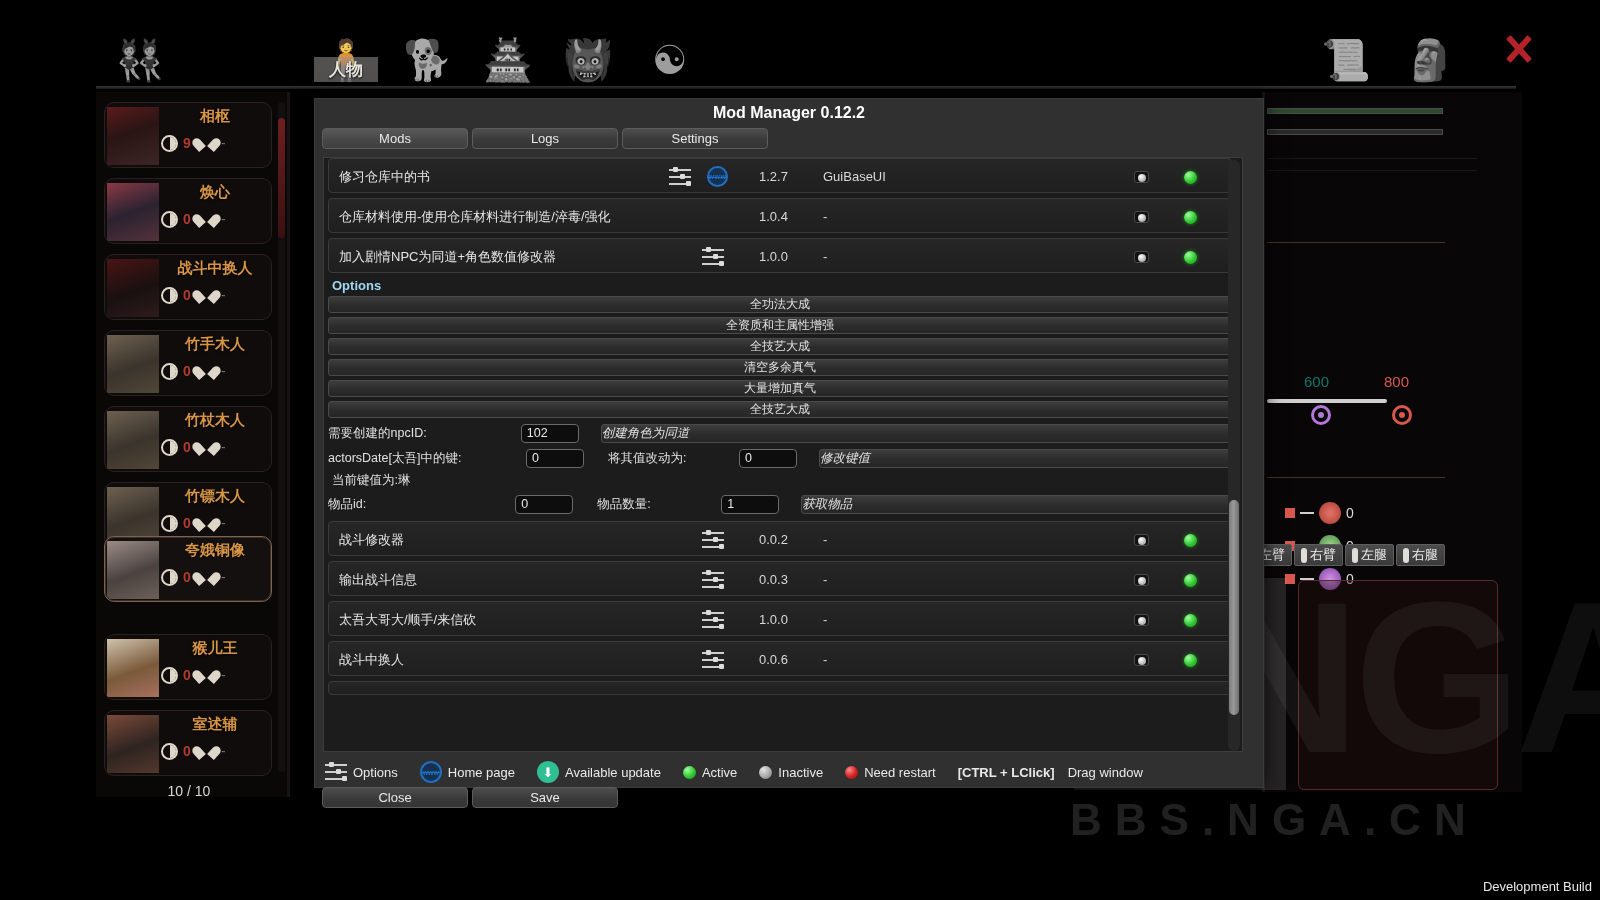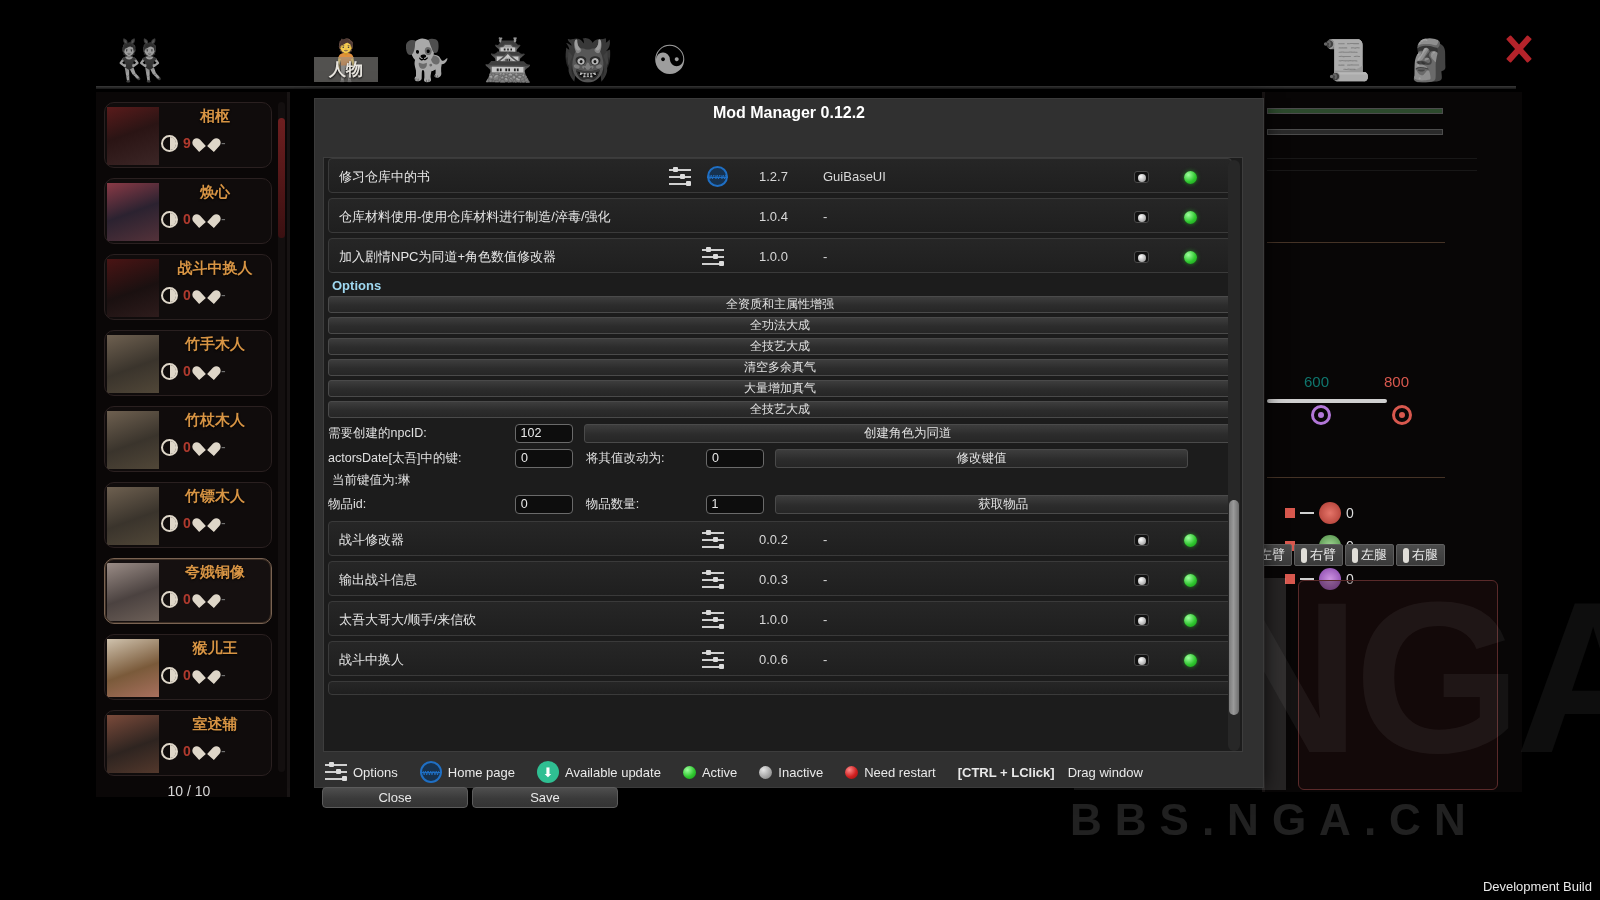--- a/index.html
+++ b/index.html
@@ -261,33 +261,33 @@
     margin: 1px 0 3px 8px; font-size: 13px; font-weight: bold; color: #9fd8f0;
   }
   .opt-btn {
     position: relative; margin: 0 4px 4px 4px; height: 17px; line-height: 15px;
     text-align: center; font-size: 12px; color: #e2e2e2;
     background: linear-gradient(to bottom, #3d3d3d, #2c2c2c 55%, #262626);
     border: 1px solid #4a4a4a; border-radius: 3px; cursor: pointer;
   }
   .field-row {
     position: relative; margin: 0 4px 3px 4px; height: 22px;
-    display: flex; align-items: center; gap: 5px;
+    display: flex; align-items: center; gap: 16px;
   }
   .f-label { font-size: 12.5px; color: #e0e0e0; white-space: nowrap; }
   .f-input {
     height: 19px; background: #0d0d0d; border: 1px solid #6a6a6a; border-radius: 4px;
     color: #e9e9e9; font-size: 12.5px; padding: 0 5px;
     font-family: "Liberation Sans", sans-serif;
   }
   .f-action {
-    height: 19px; line-height: 17px; text-align: center;
+    height: 19px; line-height: 17px; text-align: left;
     font-size: 12.5px; color: #e2e2e2;
     background: linear-gradient(to bottom, #3d3d3d, #2c2c2c 55%, #262626);
-    border: 1px solid #4a4a4a; border-radius: 3px; cursor: pointer;
+    border: 1px solid #4a4a4a; border-radius: 3px; cursor: pointer; font-style: italic;
   }
   .note-row { margin: 1px 0 4px 8px; font-size: 12.5px; color: #e0e0e0; }
 
   .mods-scrollbar {
     position: absolute; right: 2px; top: 2px; width: 12px; height: 591px;
     background: #272727; border-radius: 6px;
   }
   .mods-thumb {
     position: absolute; left: 1px; top: 340px; width: 10px; height: 215px;
     background: linear-gradient(to right, #7a7a7a, #9a9a9a 45%, #6e6e6e);
@@ -431,21 +431,21 @@
     <div class="char-card" style="top:390px;background-image:linear-gradient(160deg,#6e6050,#3a342c 55%,#514738);background-size:52px 58px;background-repeat:no-repeat;background-position:2px 4px">
       <div class="char-name">竹镖木人</div>
       <div class="char-stats">
         <span class="stat-ico"></span>
         <span class="stat-num">0</span>
         <span class="heart-ico"></span>
         <span class="stat-dash">-</span>
       </div>
     </div>
 
-    <div class="char-card sel" style="top:466px;background-image:linear-gradient(160deg,#9a8c86,#4b4240 55%,#6d6058);background-size:52px 58px;background-repeat:no-repeat;background-position:2px 4px">
+    <div class="char-card sel" style="top:444px;background-image:linear-gradient(160deg,#9a8c86,#4b4240 55%,#6d6058);background-size:52px 58px;background-repeat:no-repeat;background-position:2px 4px">
       <div class="char-name">夸娥铜像</div>
       <div class="char-stats">
         <span class="stat-ico"></span>
         <span class="stat-num">0</span>
         <span class="heart-ico"></span>
         <span class="stat-dash">-</span>
       </div>
     </div>
 
     <div class="char-card" style="top:542px;background-image:linear-gradient(160deg,#cfc2ad,#7a5a3a 55%,#a8705e);background-size:52px 58px;background-repeat:no-repeat;background-position:2px 4px">
@@ -533,20 +533,25 @@
   <div class="wm-nga">NGA</div>
   <div class="wm-paw">
     <span>🐾</span>
   </div>
   <div class="wm-bbs">BBS.NGA.CN</div>
   <div class="dev-build">Development Build</div>
 
   <div class="dialog">
     <div class="dlg-title">Mod Manager 0.12.2</div>
 
+    <div class="tabs">
+      <div class="tab active">Mods</div>
+      <div class="tab">Logs</div>
+      <div class="tab">Settings</div>
+    </div>
 
     <div class="mods-area">
       <div class="mods-inner">
 
         <div class="mod-row">
           <div class="mod-name">修习仓库中的书</div>
           <div class="mod-opts-icon" style="left:340px">
             <i></i>
               <i></i>
               <i></i>
@@ -580,22 +585,22 @@
               <b></b>
           </div>
           <div class="mod-ver">1.0.0</div>
           <div class="mod-req">-</div>
           <div class="mod-toggle"></div>
           <div class="mod-status"></div>
         </div>
 
         <div class="opts-label">Options</div>
 
+        <div class="opt-btn">全功法大成</div>
         <div class="opt-btn">全资质和主属性增强</div>
-        <div class="opt-btn">全功法大成</div>
         <div class="opt-btn">全技艺大成</div>
         <div class="opt-btn">清空多余真气</div>
         <div class="opt-btn">大量增加真气</div>
         <div class="opt-btn">全技艺大成</div>
 
         <div class="field-row">
           <span class="f-label" style="width:182px">需要创建的npcID:</span>
           <input class="f-input" style="width: 58px;" value="102">
           <div class="f-action" style="width:650px; margin-left:6px">创建角色为同道</div>
         </div>

